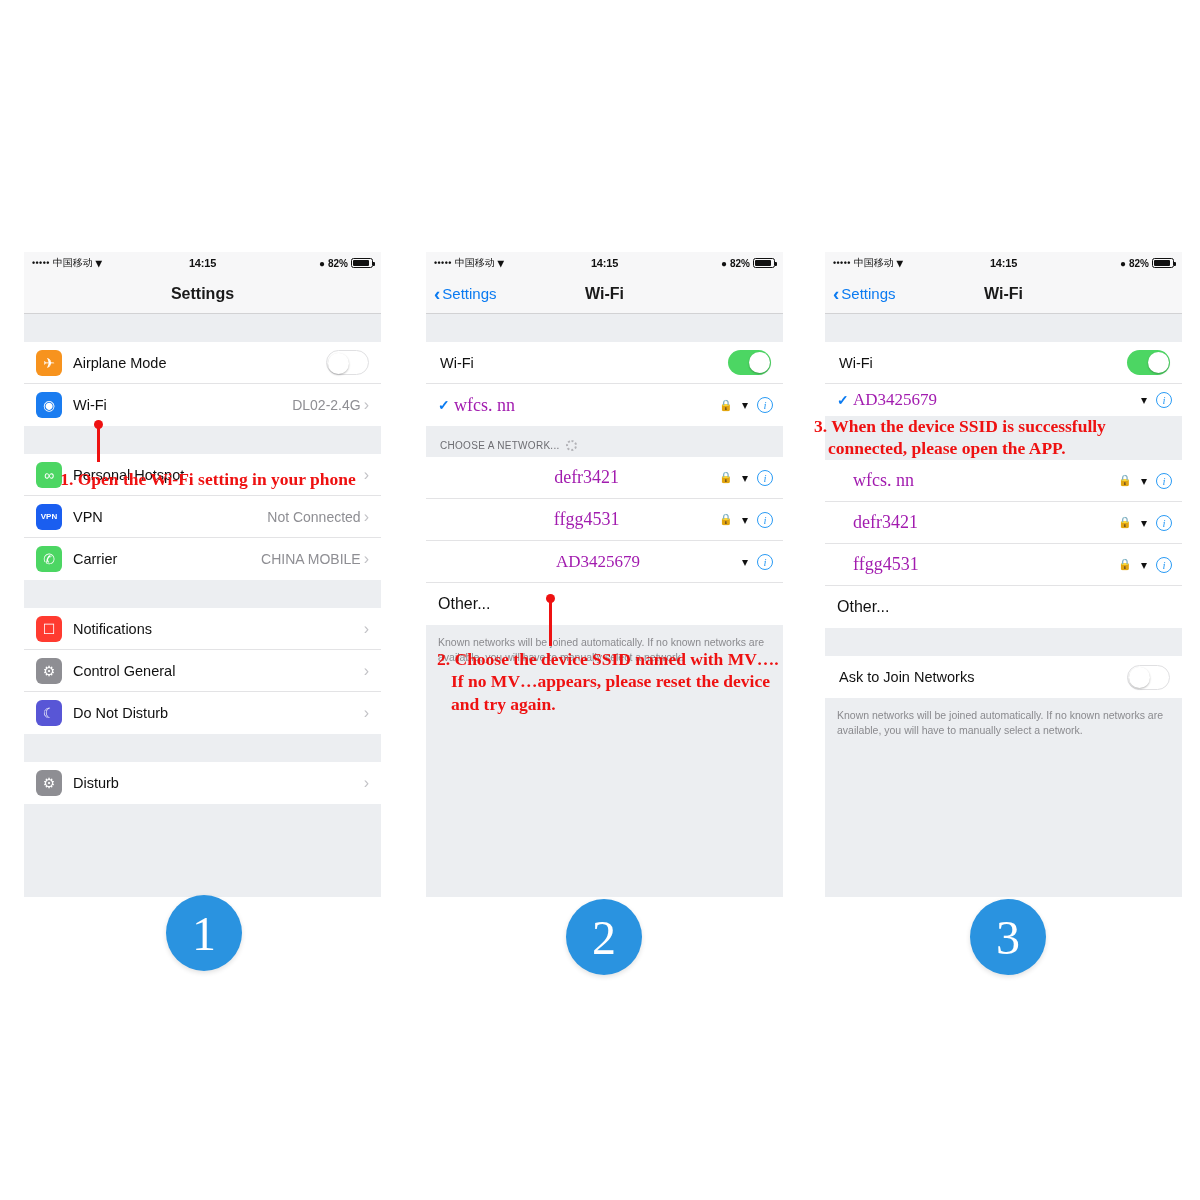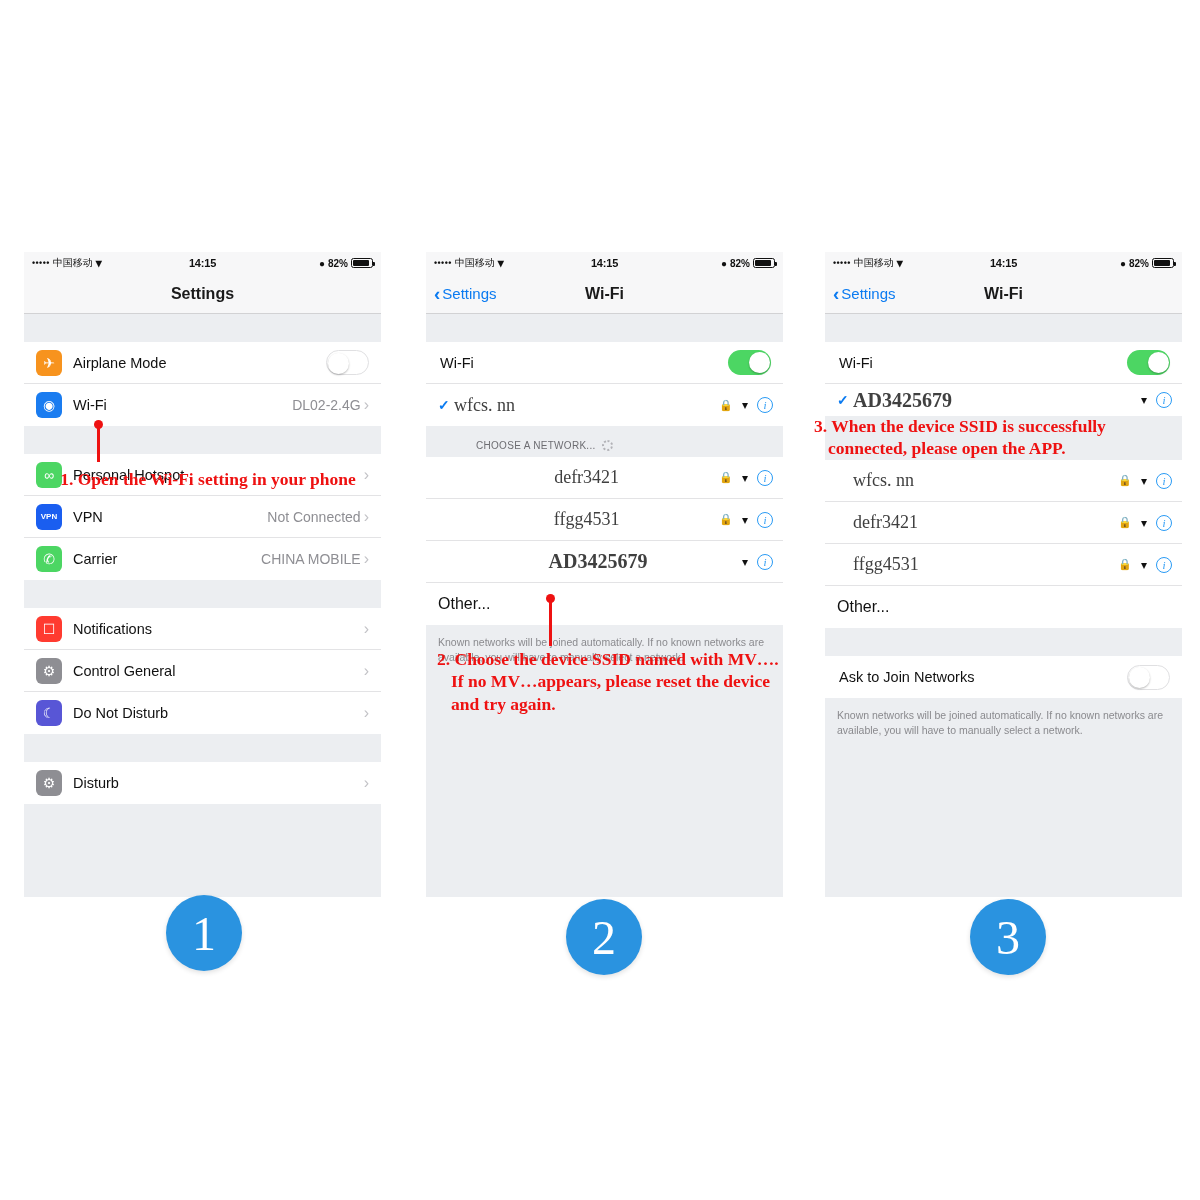--- a/index.html
+++ b/index.html
@@ -75,34 +75,34 @@
 
   .ico {
     width: 26px; height: 26px; border-radius: 6px; margin-right: 11px;
     display: flex; align-items: center; justify-content: center;
     color: #fff; font-size: 14px; flex: none;
   }
 
   
   .wrow { padding-left: 12px; padding-right: 10px; }
   .wrow .check { width: 16px; color: #0b7bf1; font-size: 14px; font-weight: bold; flex: none; }
-  .ssid { font-family: "Liberation Serif", serif; font-size: 18px; color: #404040; flex: 1; }
-  .ssid.small { font-size: 20px; font-weight: bold; }
+  .ssid { font-family: "Liberation Serif", serif; font-size: 18px; color: #a21caf; flex: 1; }
+  .ssid.small { font-size: 17px; }
   .acc { display: flex; align-items: center; gap: 9px; }
   .lock { font-size: 11px; color: #111; }
   .info-i {
     width: 16px; height: 16px; border: 1.3px solid #2a9bf5; border-radius: 50%;
     color: #2a9bf5; font-size: 11px; font-style: italic;
     display: flex; align-items: center; justify-content: center;
     font-family: "Liberation Serif", serif;
   }
 
   .secthead {
     font-size: 10px; color: #6d6d72; letter-spacing: 0.3px;
-    padding: 14px 12px 6px 14px; display: flex; align-items: center; gap: 6px; margin-left: 36px;
+    padding: 14px 12px 6px 14px; display: flex; align-items: center; gap: 6px;
   }
   .spinner {
     width: 11px; height: 11px; border-radius: 50%;
     border: 2px dotted #a8a8ad; opacity: .85;
   }
   .other { font-size: 16px; color: #111; }
 
   .footnote {
     font-size: 10.5px; color: #8a8a8e; line-height: 1.45;
     padding: 10px 14px 0 12px;

